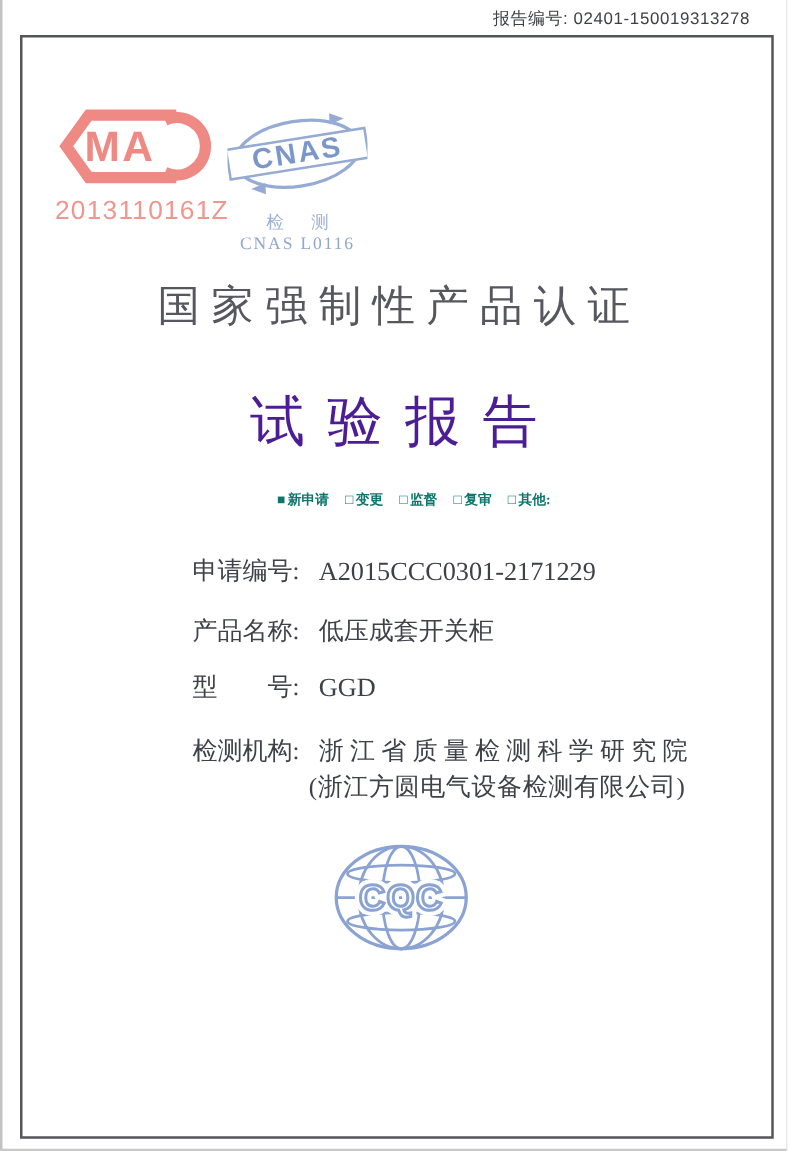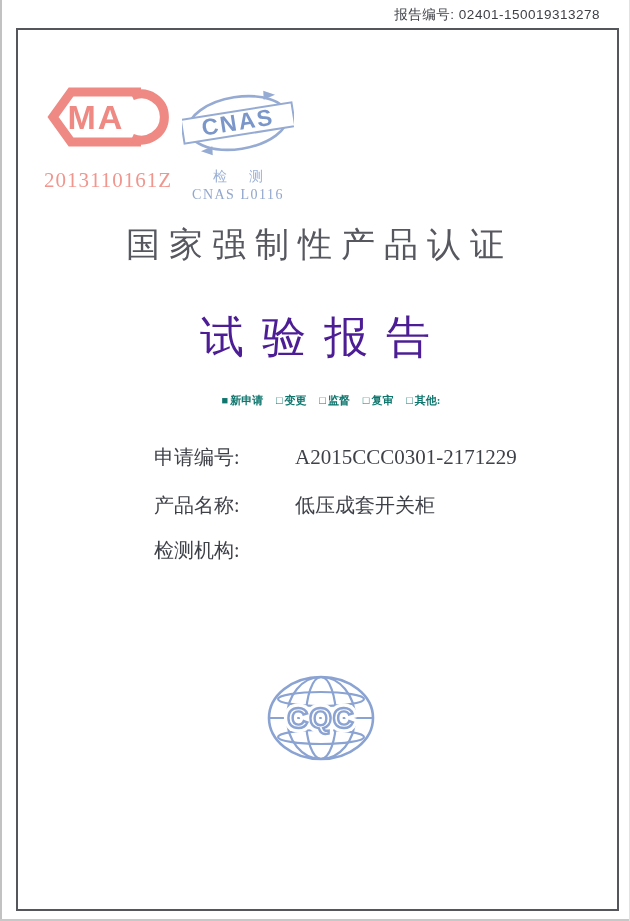--- a/index.html
+++ b/index.html
@@ -19,22 +19,22 @@
   }
   .report-no{
     position:absolute;top:6px;right:30px;
     font-family:"Liberation Sans","DejaVu Sans",sans-serif;
     font-size:13.5px;color:#3f4046;letter-spacing:.5px;
   }
 
   
   .cma{position:absolute;left:44px;top:86px;width:128px;text-align:left;}
   .cma-number{
-    font-size:21px;color:#f0968f;letter-spacing:1px;margin-top:16px;
-    font-family:Liberation Serif, serif;
+    font-size:21px;color:#f0968f;letter-spacing:1px;margin-top:4px;
+    font-family:Liberation Sans, sans-serif;
   }
 
   
   .cnas{position:absolute;left:182px;top:86px;width:112px;text-align:center;}
   .cnas-caption{font-size:14px;color:#9cb0d6;letter-spacing:9px;padding-left:9px;margin-top:2px;
     font-family:"Liberation Sans","DejaVu Sans",sans-serif;}
   .cnas-code{font-size:14px;color:#92a7cd;letter-spacing:1.5px;margin-top:1px;
     font-family:Liberation Serif, serif;}
 
   
@@ -52,21 +52,21 @@
   
   .apply-row{
     position:absolute;top:389px;left:16px;width:100%;text-align:center;
     font-size:11px;font-weight:700;color:#0f766e;line-height:22px;
   }
   .apply-row .opt{margin:0 5px;white-space:nowrap;}
   .apply-row .box{margin-right:2px;}
 
   
   .fields{position:absolute;left:154px;top:443px;font-size:20px;color:#3f4149;}
-  .field-row{display:flex;line-height:29px;gap:40px;}
+  .field-row{display:flex;line-height:29px;}
   .m1{margin-bottom:19px;} .m2{margin-bottom:16px;} .m3{margin-bottom:22px;}
   .field-label{width:101px;flex:none;}
   .field-value{white-space:nowrap;}
   .latin{font-family:"Liberation Serif","DejaVu Serif",serif;font-size:21px;}
   .spaced{letter-spacing:5px;}
   .value-line2{letter-spacing:.5px;margin-left:-8px;line-height:28px;}
 
   
   .cqc{position:absolute;left:266px;top:672px;width:110px;height:92px;}
 
@@ -119,22 +119,30 @@
 
 <div class="fields">
   <div class="field-row m1">
     <div class="field-label">申请编号:</div>
     <div class="field-value latin">A2015CCC0301-2171229</div>
   </div>
   <div class="field-row m2">
     <div class="field-label">产品名称:</div>
     <div class="field-value">低压成套开关柜</div>
   </div>
+  <div class="field-row m3">
+    <div class="field-label">型　　号:</div>
+    <div class="field-value latin">GGD</div>
+  </div>
   <div class="field-row">
     <div class="field-label">检测机构:</div>
+    <div class="field-value">
+      <div class="spaced">浙江省质量检测科学研究院</div>
+      <div class="value-line2">(浙江方圆电气设备检测有限公司)</div>
+    </div>
   </div>
 </div>
 
 <svg class="cqc" width="110" height="92" viewBox="0 0 110 92">
   <ellipse cx="55" cy="46" rx="52" ry="41" fill="none" stroke="#8aa3d2" stroke-width="2.6"></ellipse>
   <ellipse cx="55" cy="46" rx="34" ry="41" fill="none" stroke="#8aa3d2" stroke-width="2.2"></ellipse>
   <ellipse cx="55" cy="46" rx="15" ry="41" fill="none" stroke="#8aa3d2" stroke-width="2.2"></ellipse>
   <ellipse cx="55" cy="27" rx="43" ry="7" fill="none" stroke="#8aa3d2" stroke-width="2.2"></ellipse>
   <ellipse cx="55" cy="65" rx="43" ry="7" fill="none" stroke="#8aa3d2" stroke-width="2.2"></ellipse>
   <line x1="3" y1="46" x2="107" y2="46" stroke="#8aa3d2" stroke-width="2.2"></line>

